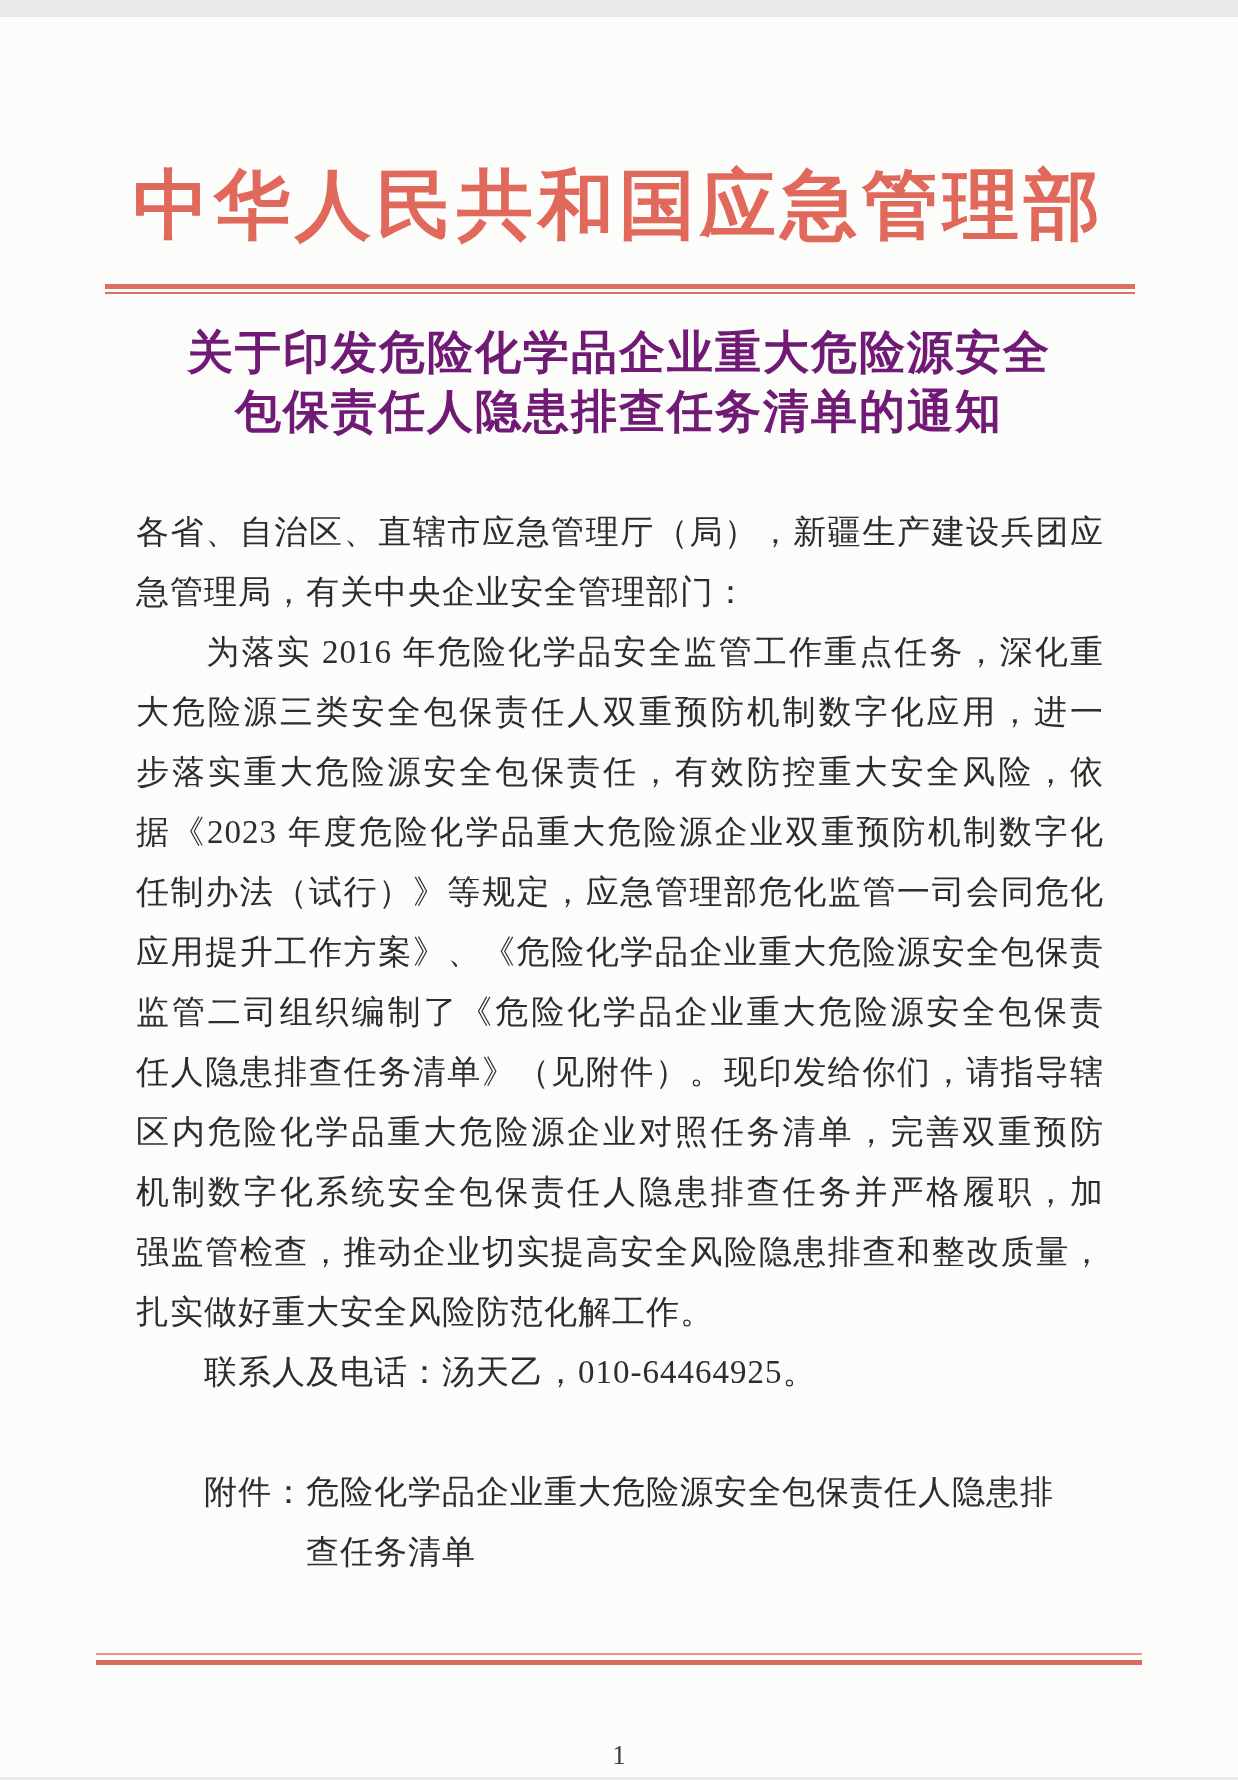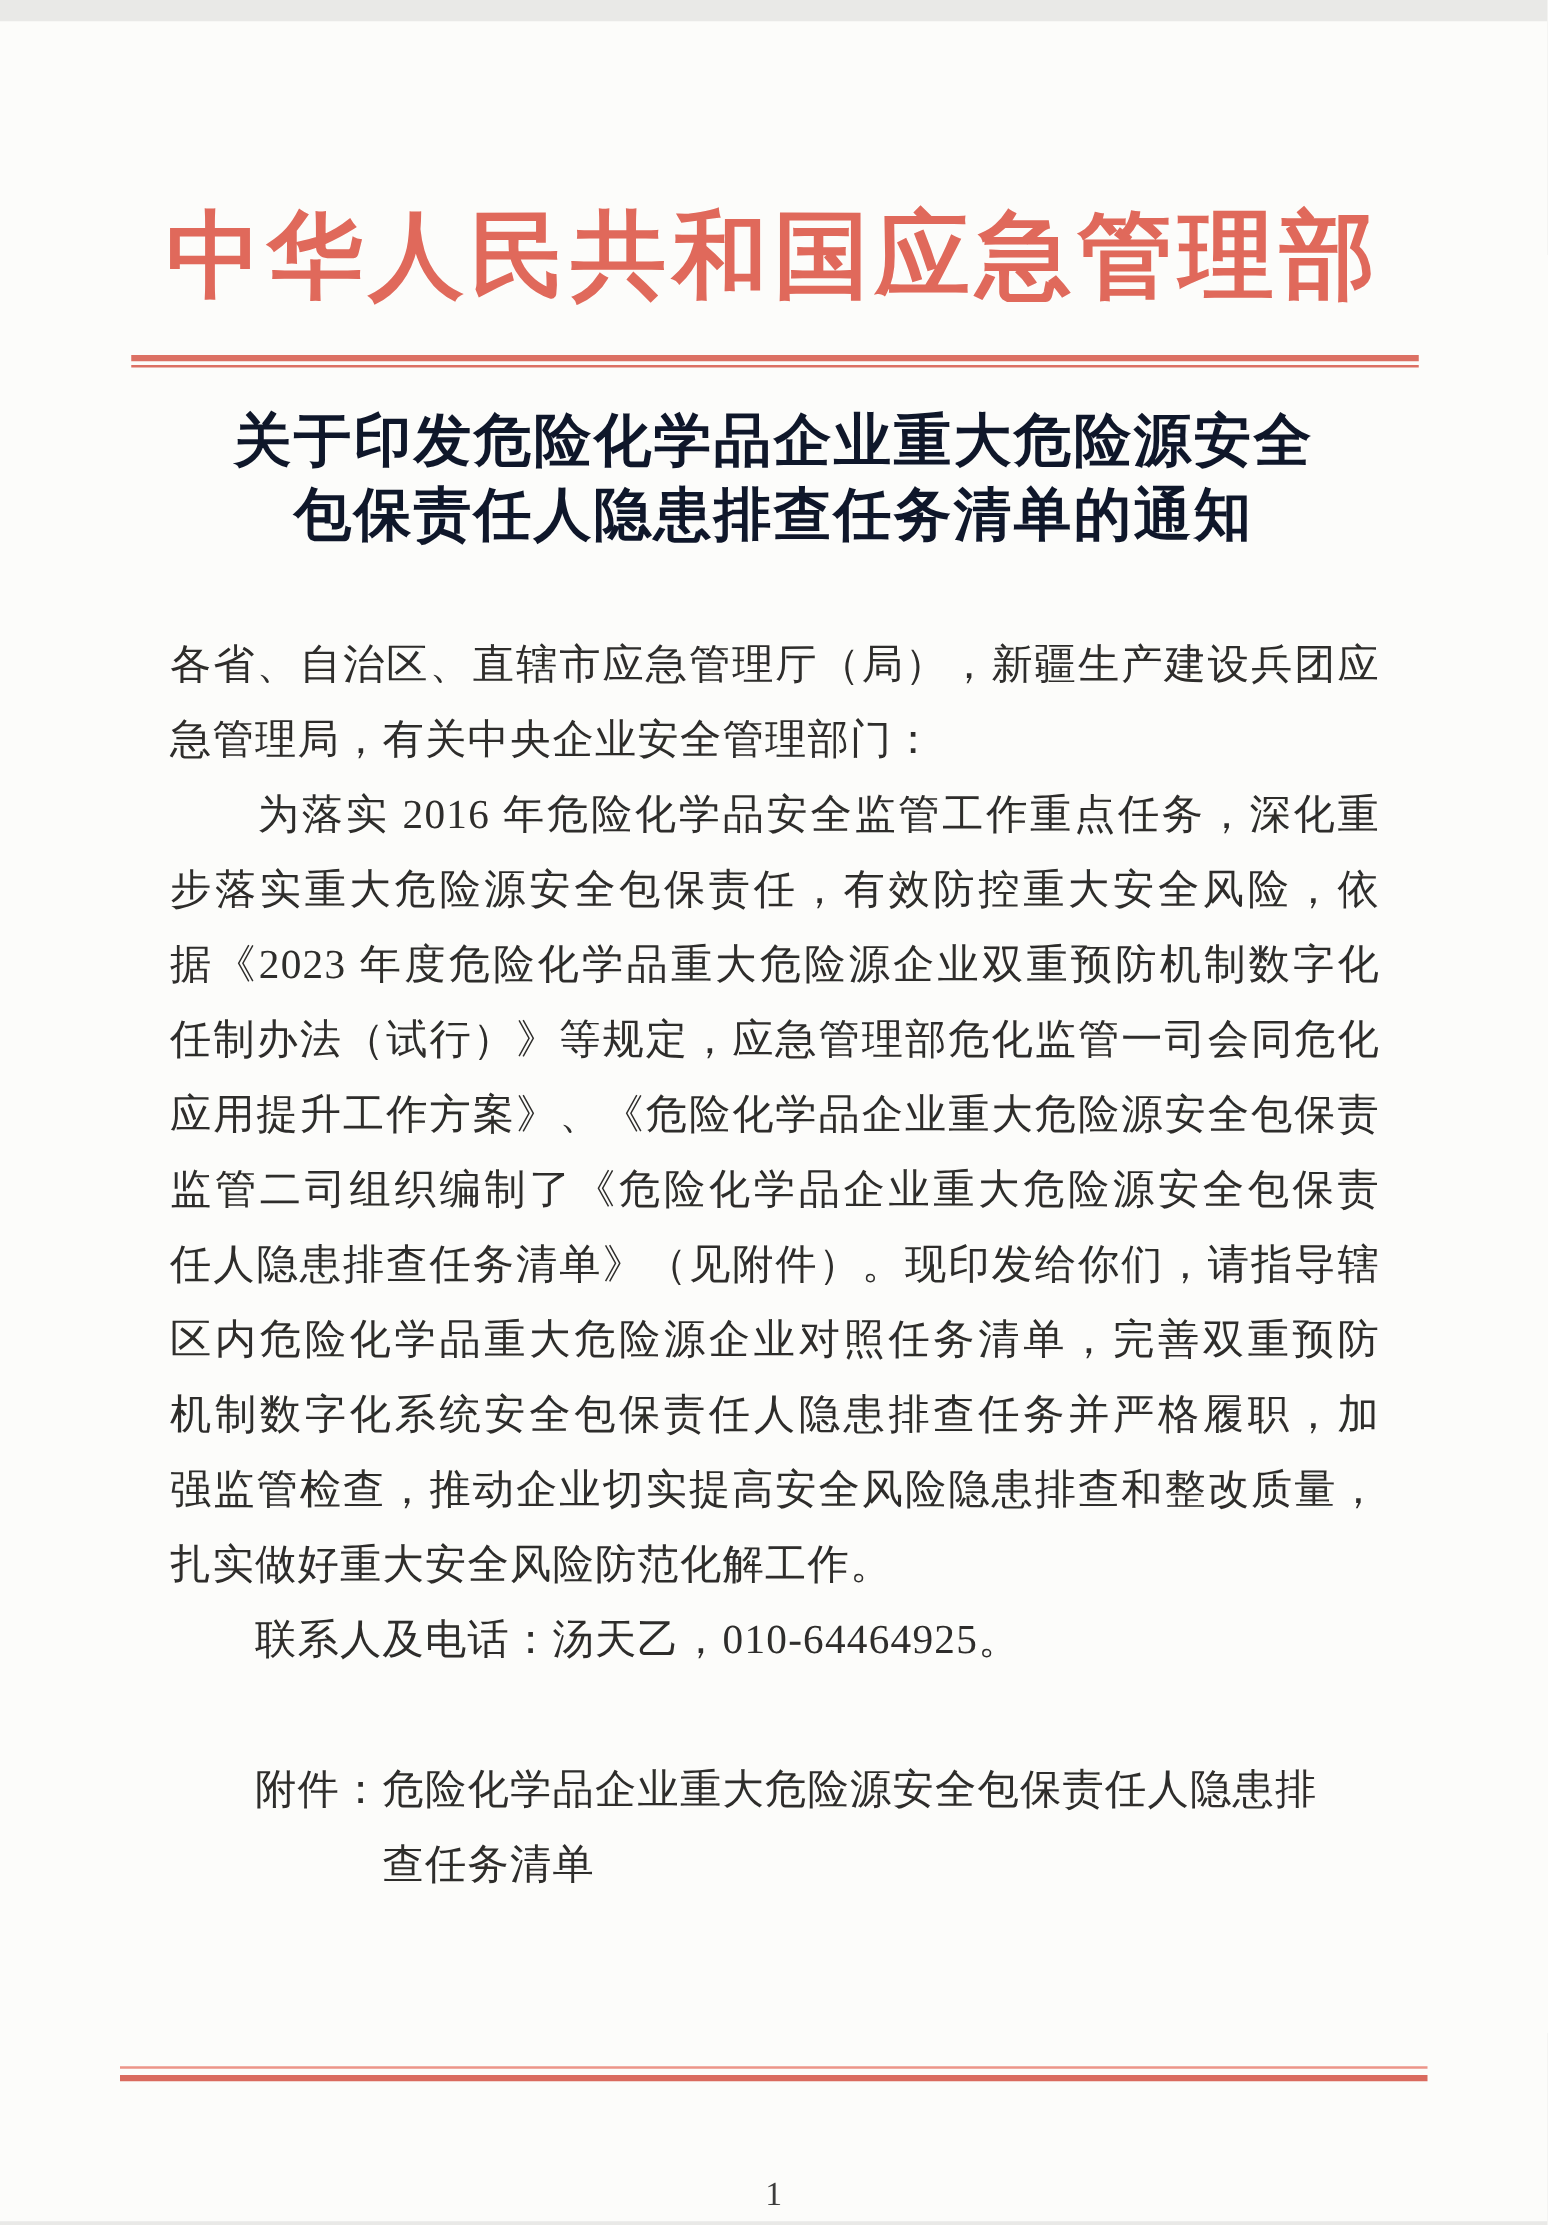--- a/index.html
+++ b/index.html
@@ -32,21 +32,21 @@
   .header-rule .gap { height:3px; }
   .header-rule .r2 { height:2px; background:#dc7063; }
   .bottom-rule { top:1636px; left:96px; width:1046px; }
   .bottom-rule .r1 { height:2px; background:#ec9488; }
   .bottom-rule .gap { height:5px; }
   .bottom-rule .r2 { height:5px; background:#d96a5e; }
   
   .doc-title {
     position:absolute; top:306px; left:0; right:0;
     text-align:center;
-    color:#0f172a;
+    color:#701a75;
   }
   .doc-title .tline {
     font-size:46px; line-height:59px;
     font-weight:bold;
     letter-spacing:2px;
     white-space:nowrap;
   }
   
   .body-block {
     position:absolute; top:485px; left:136px; width:968px;
@@ -86,20 +86,21 @@
 
   <div class="doc-title">
       <div class="tline">关于印发危险化学品企业重大危险源安全</div>
       <div class="tline">包保责任人隐患排查任务清单的通知</div>
     </div>
 
   <div class="body-block">
       <div class="bline fill">各省、自治区、直辖市应急管理厅（局），新疆生产建设兵团应</div>
       <div class="bline">急管理局，有关中央企业安全管理部门：</div>
       <div class="bline fill">　　为落实 2016 年危险化学品安全监管工作重点任务，深化重</div>
+      <div class="bline fill">大危险源三类安全包保责任人双重预防机制数字化应用，进一</div>
       <div class="bline fill">步落实重大危险源安全包保责任，有效防控重大安全风险，依</div>
       <div class="bline fill">据《2023 年度危险化学品重大危险源企业双重预防机制数字化</div>
       <div class="bline fill">任制办法（试行）》等规定，应急管理部危化监管一司会同危化</div>
       <div class="bline fill">应用提升工作方案》、《危险化学品企业重大危险源安全包保责</div>
       <div class="bline fill">监管二司组织编制了《危险化学品企业重大危险源安全包保责</div>
       <div class="bline fill">任人隐患排查任务清单》（见附件）。现印发给你们，请指导辖</div>
       <div class="bline fill">区内危险化学品重大危险源企业对照任务清单，完善双重预防</div>
       <div class="bline fill">机制数字化系统安全包保责任人隐患排查任务并严格履职，加</div>
       <div class="bline fill">强监管检查，推动企业切实提高安全风险隐患排查和整改质量，</div>
       <div class="bline">扎实做好重大安全风险防范化解工作。</div>

